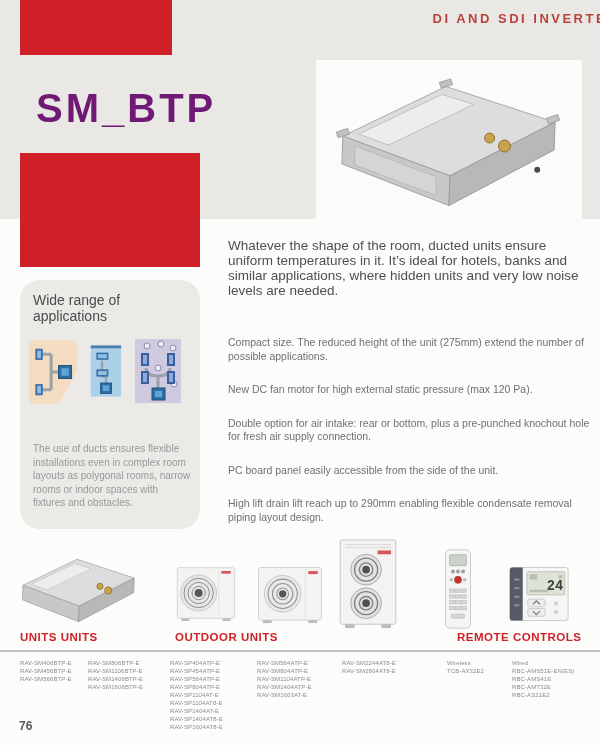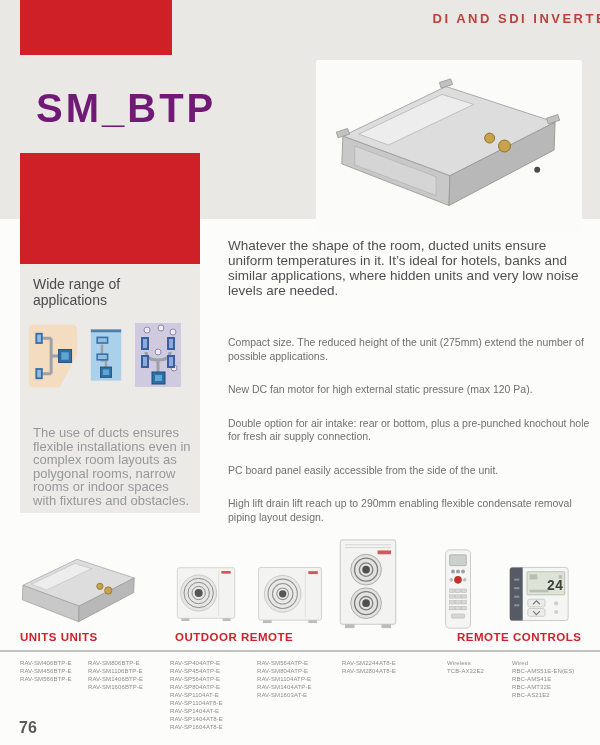--- a/index.html
+++ b/index.html
@@ -17,24 +17,24 @@
     position:absolute; top:11px; right:17px;
     font-size:13px; font-weight:bold; letter-spacing:2.5px; color:#bb413b;
   }
   .page-title {
     position:absolute; left:36px; top:86px;
     font-size:40px; font-weight:bold; letter-spacing:3px; color:#701a75;
   }
   .hero-img { position:absolute; left:325px; top:72px; width:238px; height:150px; }
 
   .sidebar-red { position:absolute; left:20px; top:153px; width:180px; height:114px; background:#cf2027; }
-  .app-box { position:absolute; left:20px; top:264px; width:180px; height:249px; background:#ebeae7; }
+  .app-box { position:absolute; left:20px; top:280px; width:180px; height:249px; background:#ebeae7;border-radius:20px; }
   .app-title { position:absolute; left:13px; top:12px; width:160px; font-size:14px; color:#4b4c4c; }
   .diagrams { position:absolute; left:7px; top:58px; display:flex; gap:11px; align-items:flex-start; }
-  .app-note { position:absolute; left:13px; top:162px; width:158px; font-size:13px; line-height:13.5px; color:#97989a; }
+  .app-note { position:absolute; left:13px; top:162px; width:158px; font-size:10px; line-height:13.5px; color:#97989a; }
 
   .intro { position:absolute; left:228px; top:238px; width:360px; font-size:13.5px; line-height:15px; color:#4e4f50; }
   .features { position:absolute; left:228px; top:336px; width:364px; }
   .features p { margin:0 0 20px 0; font-size:10.5px; line-height:13.5px; color:#6f7071; }
 
   .thumb { position:absolute; }
   .t-indoor { left:12px; top:552px; width:128px; height:78px; }
   .t-out-a  { left:176px; top:564px; width:60px; height:62px; }
   .t-out-b  { left:257px; top:566px; width:66px; height:60px; }
   .t-out-tall { left:337px; top:538px; width:62px; height:92px; }
@@ -44,21 +44,21 @@
   .sec-label { position:absolute; top:631px; font-size:11.5px; font-weight:bold; letter-spacing:0.5px; color:#cf2127; }
   .l-indoor { left:20px; } .l-outdoor { left:175px; } .l-remotes { left:457px;text-align:right; }
 
   .divider { position:absolute; left:0; top:650px; width:600px; height:2px; background:#c3c2c0; }
 
   .models { position:absolute; top:659px; font-size:6px; line-height:8px; color:#8c8d8e; letter-spacing:0.1px; }
   .models .grp-hd { color:#8c8d8e; }
   .c1 { left:20px; } .c2 { left:88px; } .c3 { left:170px; } .c4 { left:257px; }
   .c5 { left:342px; } .c6 { left:447px; } .c7 { left:512px; }
 
-  .page-num { position:absolute; left:19px; top:719px; font-size:16px; font-weight:bold; color:#58595a; }
+  .page-num { position:absolute; left:19px; top:719px; font-size:12px; font-weight:bold; color:#58595a; }
 </style>
 </head>
 <body>
 
 <div class="page">
 
   <div class="top-bg"></div>
   <div class="hero-panel"></div>
   <div class="red-top"></div>
 
@@ -230,21 +230,21 @@
     <rect x="24" y="27" width="22" height="3" fill="#b8beb2"></rect>
     <rect x="22" y="38" width="20" height="9" rx="2" fill="#ececeb" stroke="#c6c6c5"></rect>
     <path d="M28 44 l4 -4 4 4" stroke="#7a7a79" fill="none" stroke-width="1.4"></path>
     <rect x="22" y="49" width="20" height="9" rx="2" fill="#ececeb" stroke="#c6c6c5"></rect>
     <path d="M28 52 l4 4 4 -4" stroke="#7a7a79" fill="none" stroke-width="1.4"></path>
     <circle cx="55" cy="43" r="2.4" fill="#cfcfce"></circle>
       <circle cx="55" cy="53" r="2.4" fill="#cfcfce"></circle>
   </svg>
 
   <div class="sec-label l-indoor">UNITS UNITS</div>
-  <div class="sec-label l-outdoor">OUTDOOR REMOTE</div>
+  <div class="sec-label l-outdoor">OUTDOOR UNITS</div>
   <div class="sec-label l-remotes">REMOTE CONTROLS</div>
 
   <div class="divider"></div>
 
   <div class="models c1">
     <div>RAV-SM406BTP-E</div>
     <div>RAV-SM456BTP-E</div>
     <div>RAV-SM566BTP-E</div>
   </div>
   <div class="models c2">

